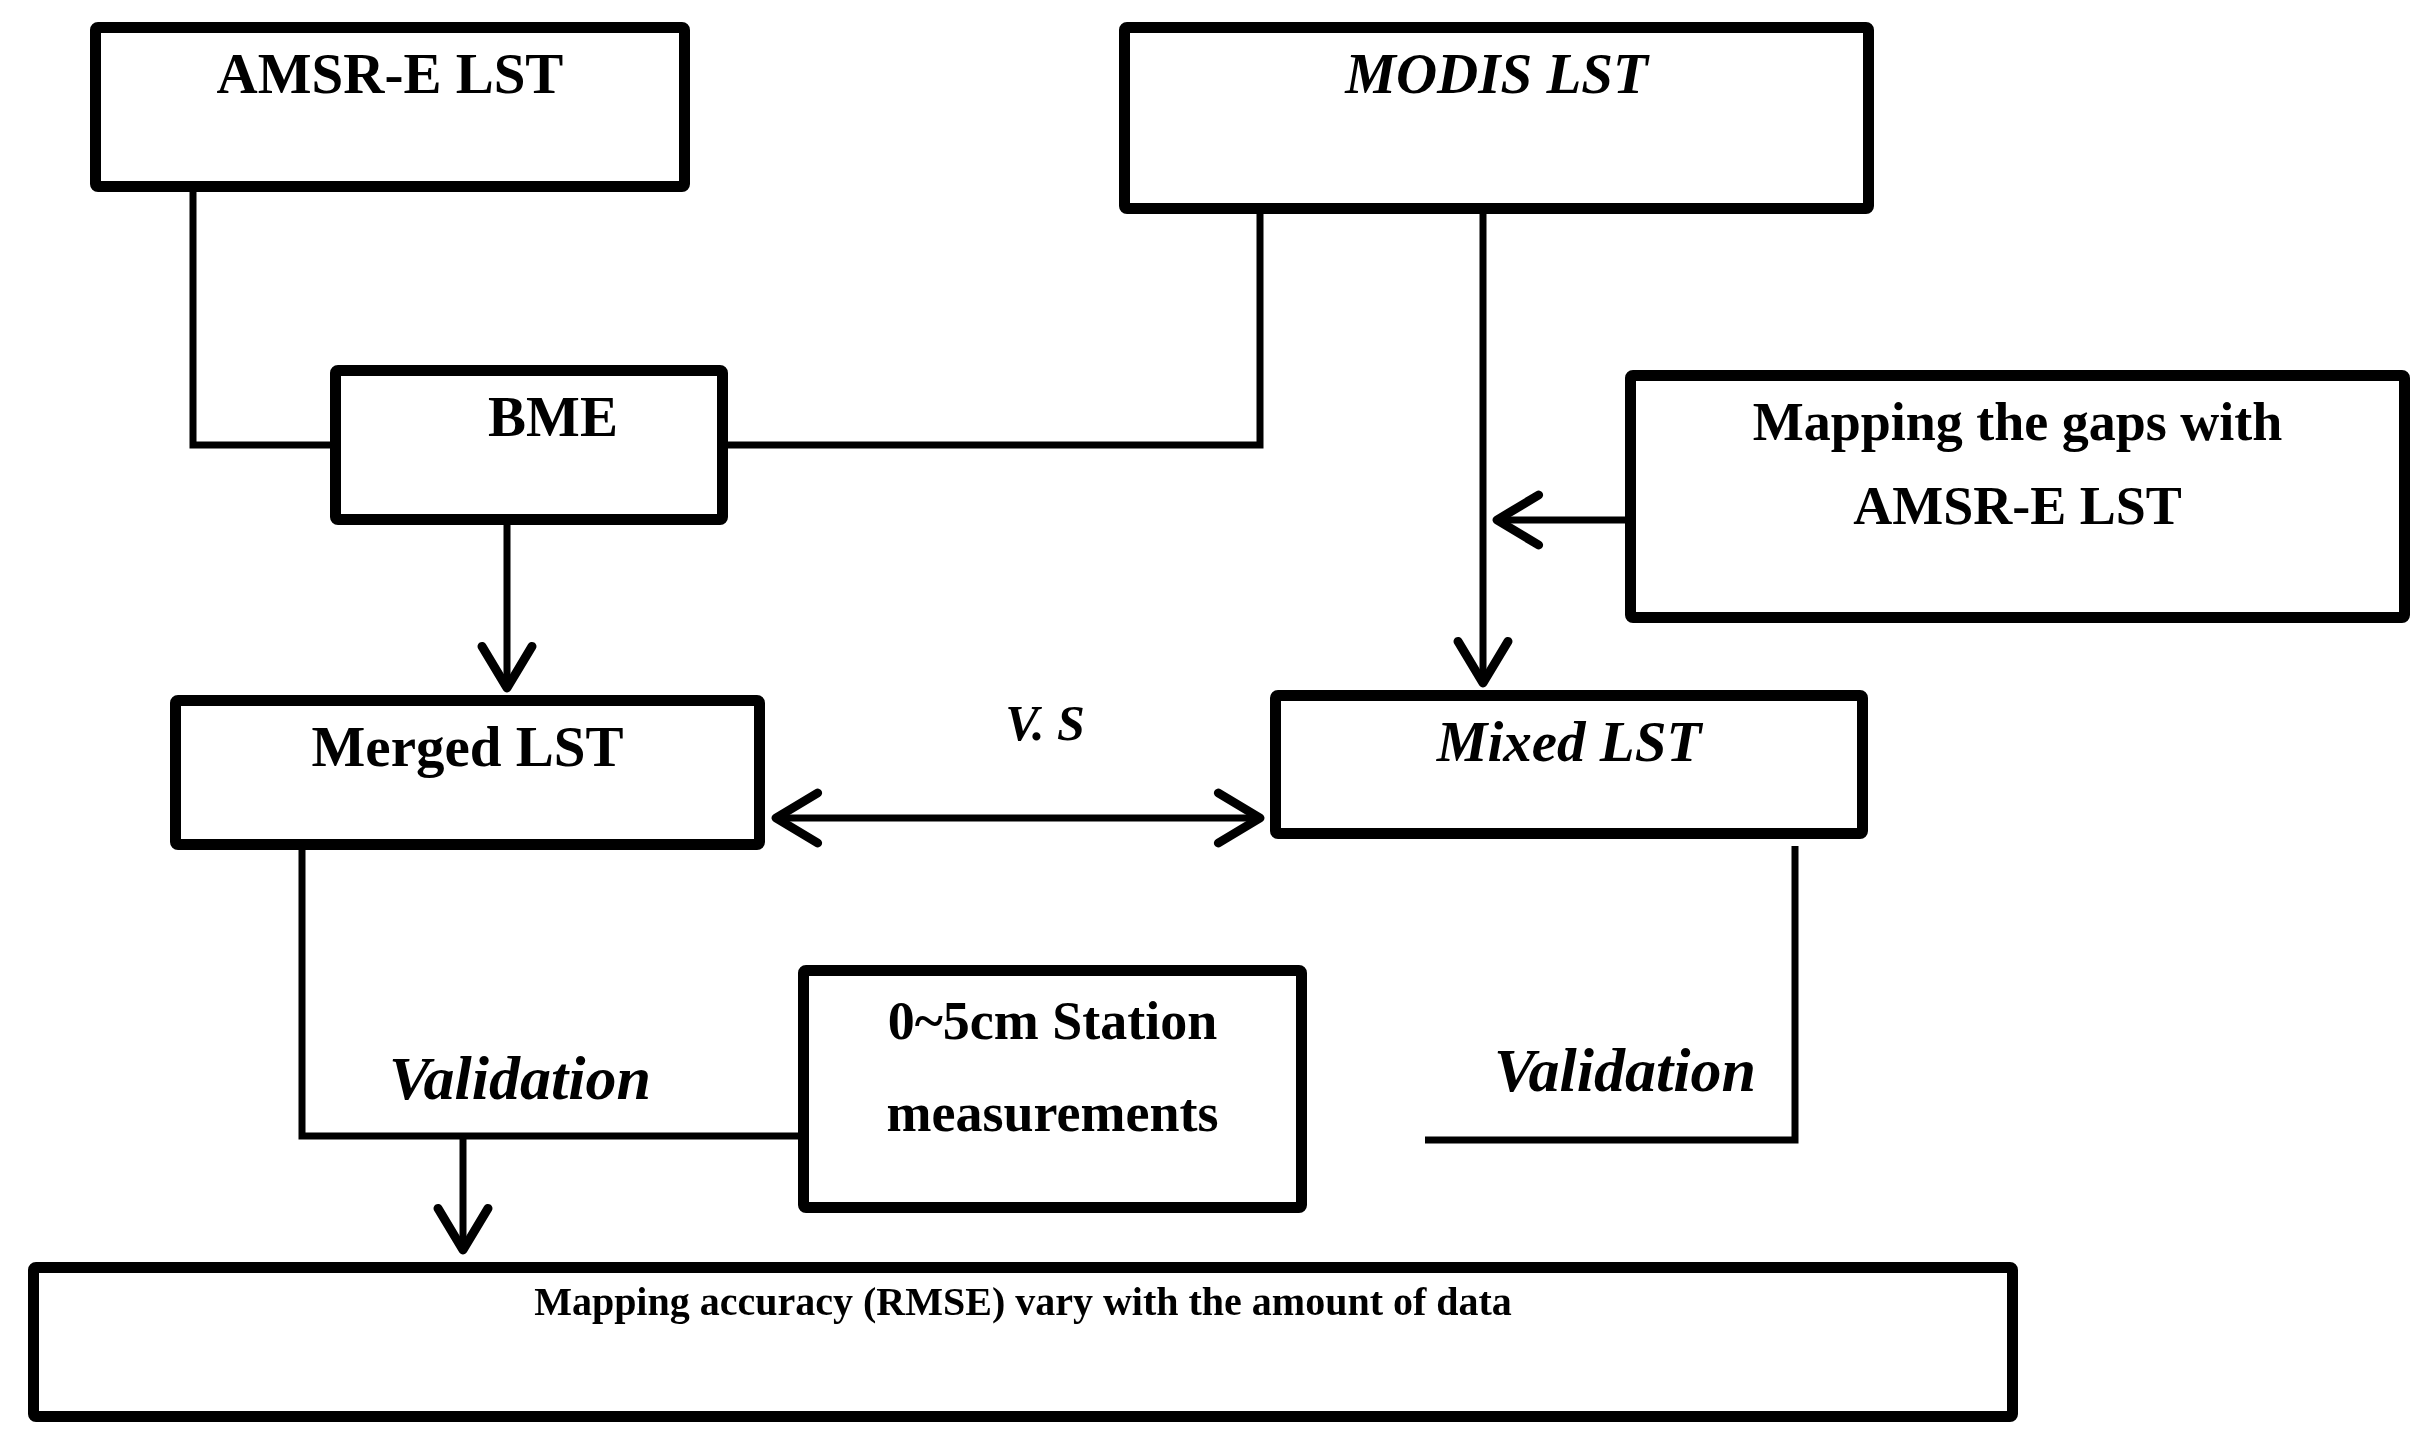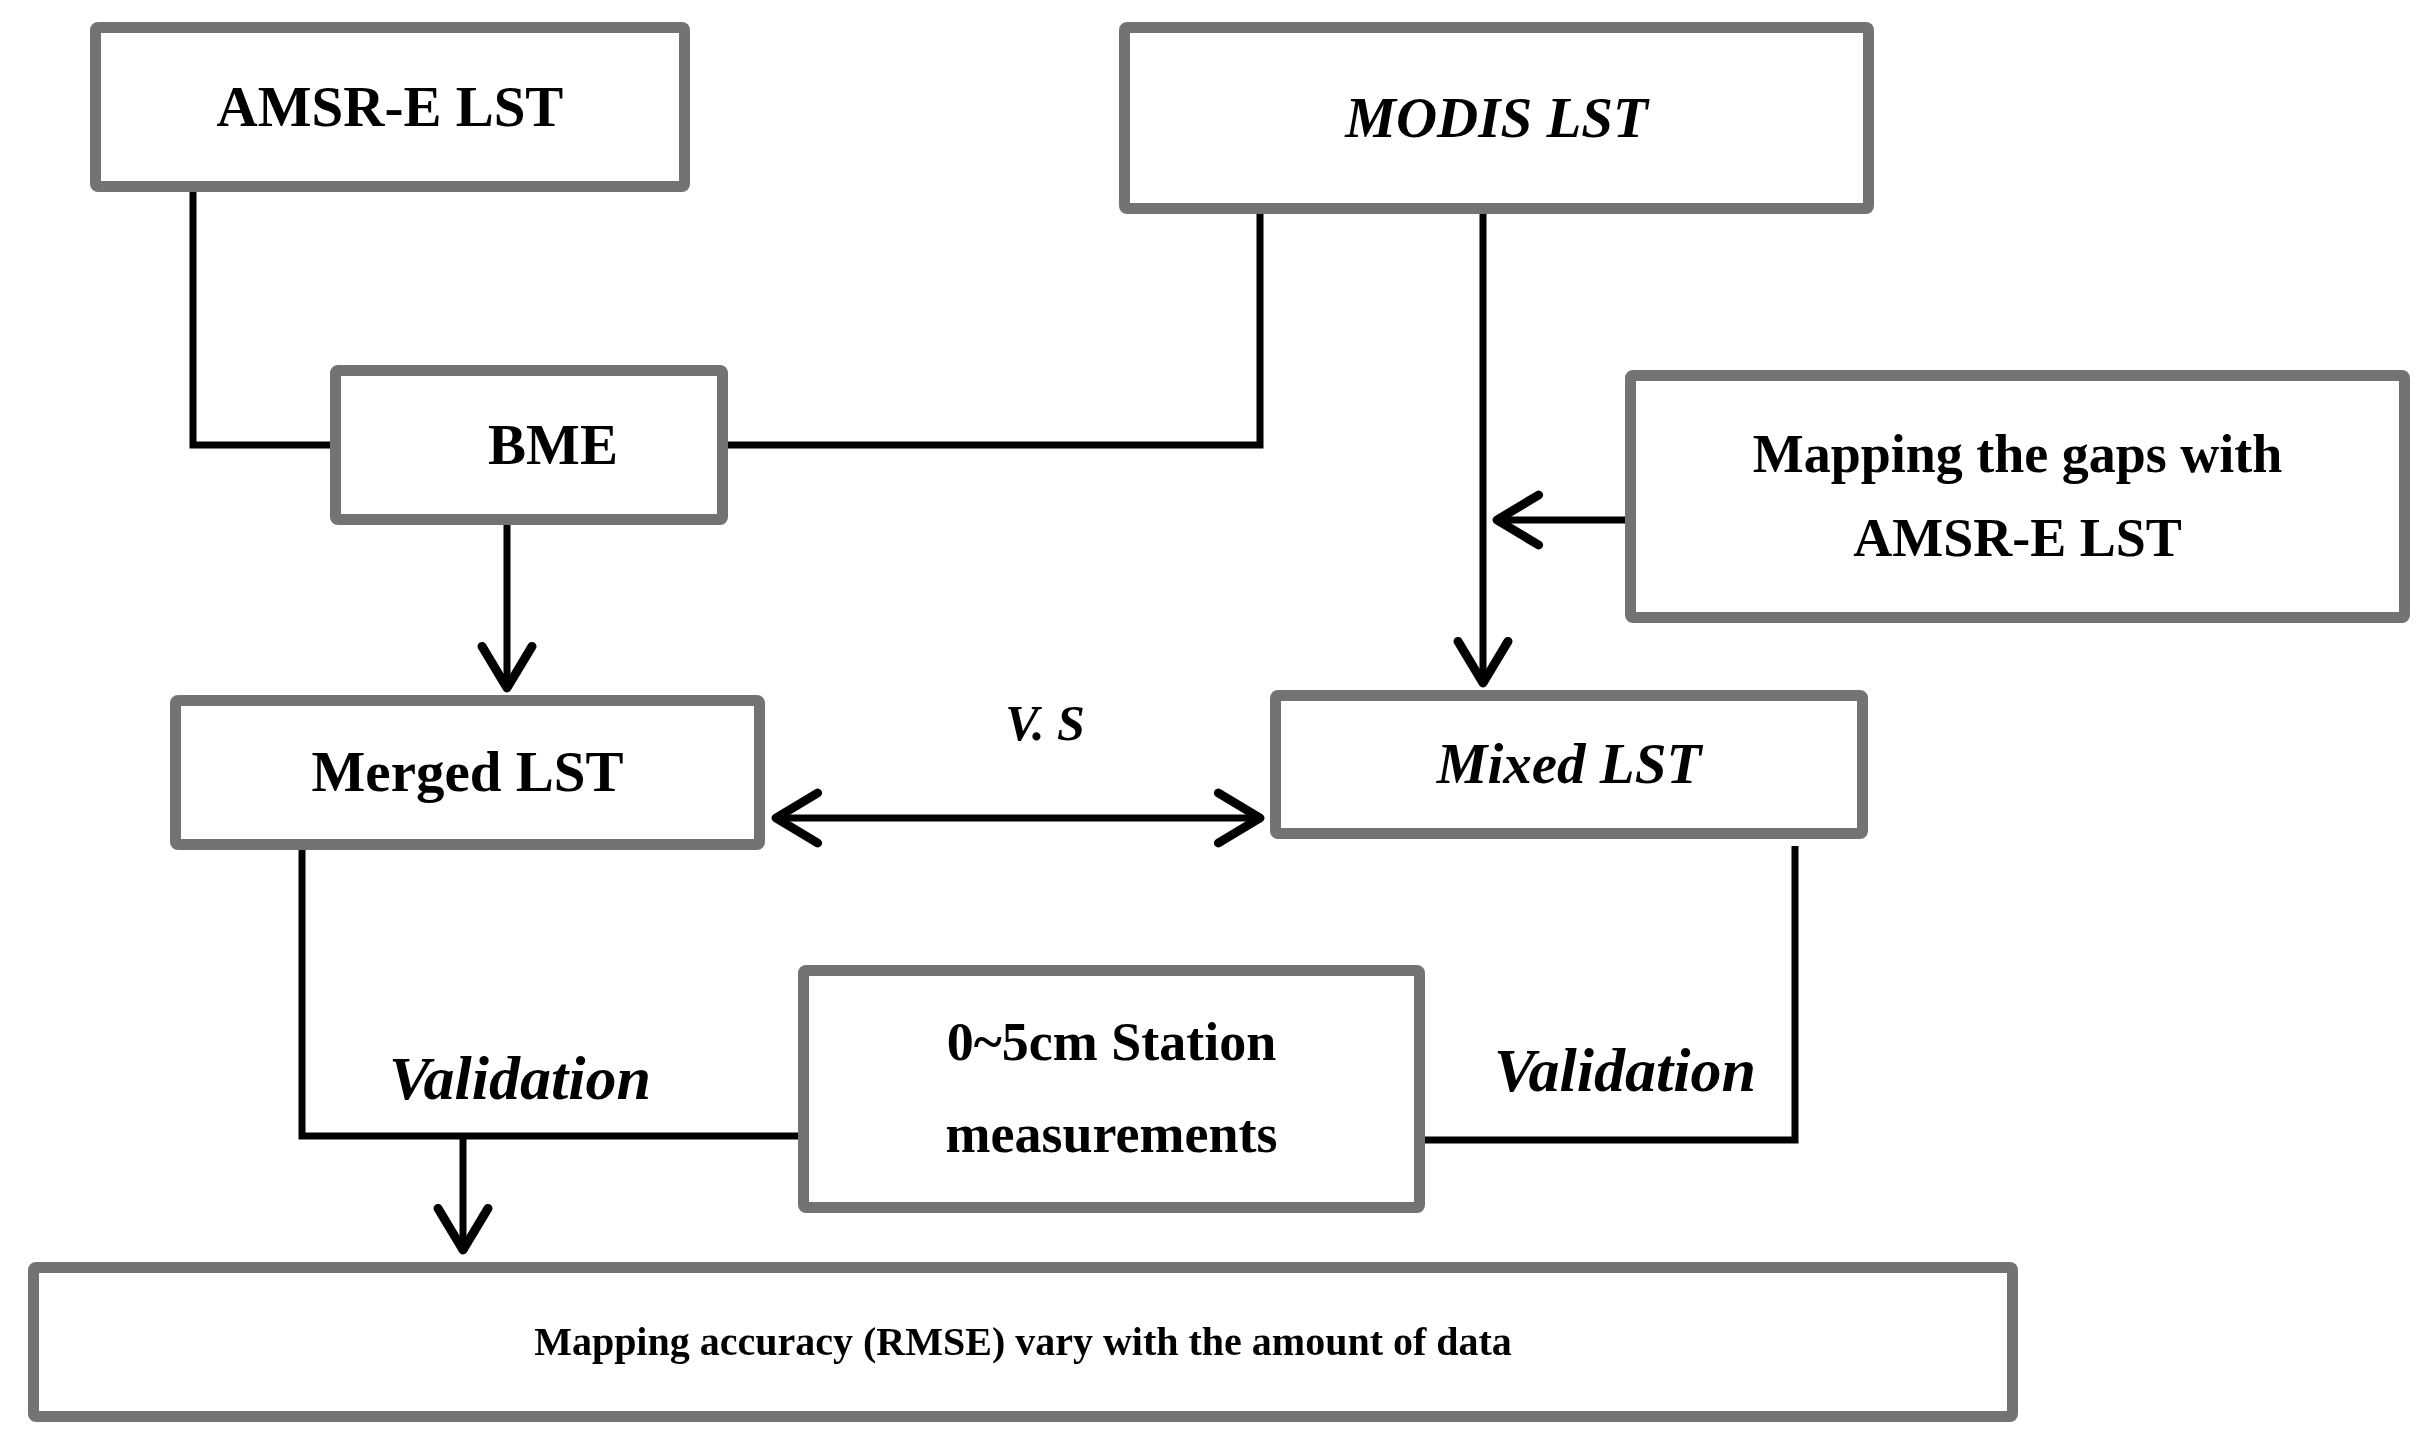--- a/index.html
+++ b/index.html
@@ -17,40 +17,39 @@
   }
   #connectors {
     position: absolute;
     left: 0; top: 0;
     width: 2418px;
     height: 1452px;
   }
   .node {
     position: absolute;
     box-sizing: border-box;
-    border: 11px solid #737373;
+    border: 11px solid #000000;
     border-radius: 8px;
     background: #ffffff;
     color: #000000;
     display: flex;
     flex-direction: column;
     align-items: center;
-    justify-content: center;
     text-align: center;
     font-weight: bold;
     font-size: 57px;
     line-height: 1.45;
   }
   #node-amsr    { left: 90px;   top: 22px;   width: 600px; height: 170px; }
   #node-modis   { left: 1119px; top: 22px;   width: 755px; height: 192px; font-style: italic; }
   #node-bme     { left: 330px;  top: 365px;  width: 398px; height: 160px; padding-left: 48px; }
   #node-filling { left: 1625px; top: 370px;  width: 785px; height: 253px; font-size: 54px; line-height: 1.55; }
   #node-merged  { left: 170px;  top: 695px;  width: 595px; height: 155px; }
   #node-mixed   { left: 1270px; top: 690px;  width: 598px; height: 149px; font-style: italic; }
-  #node-station { left: 798px;  top: 965px;  width: 627px; height: 248px; font-size: 54px; line-height: 1.7; }
+  #node-station { left: 798px;  top: 965px;  width: 509px; height: 248px; font-size: 54px; line-height: 1.7; }
   #node-outcome { left: 28px;   top: 1262px; width: 1990px; height: 160px; font-size: 40px; }
   .edge-label {
     position: absolute;
     transform: translate(-50%, -50%);
     color: #000000;
     font-style: italic;
     font-weight: bold;
     font-size: 62px;
     white-space: nowrap;
   }

